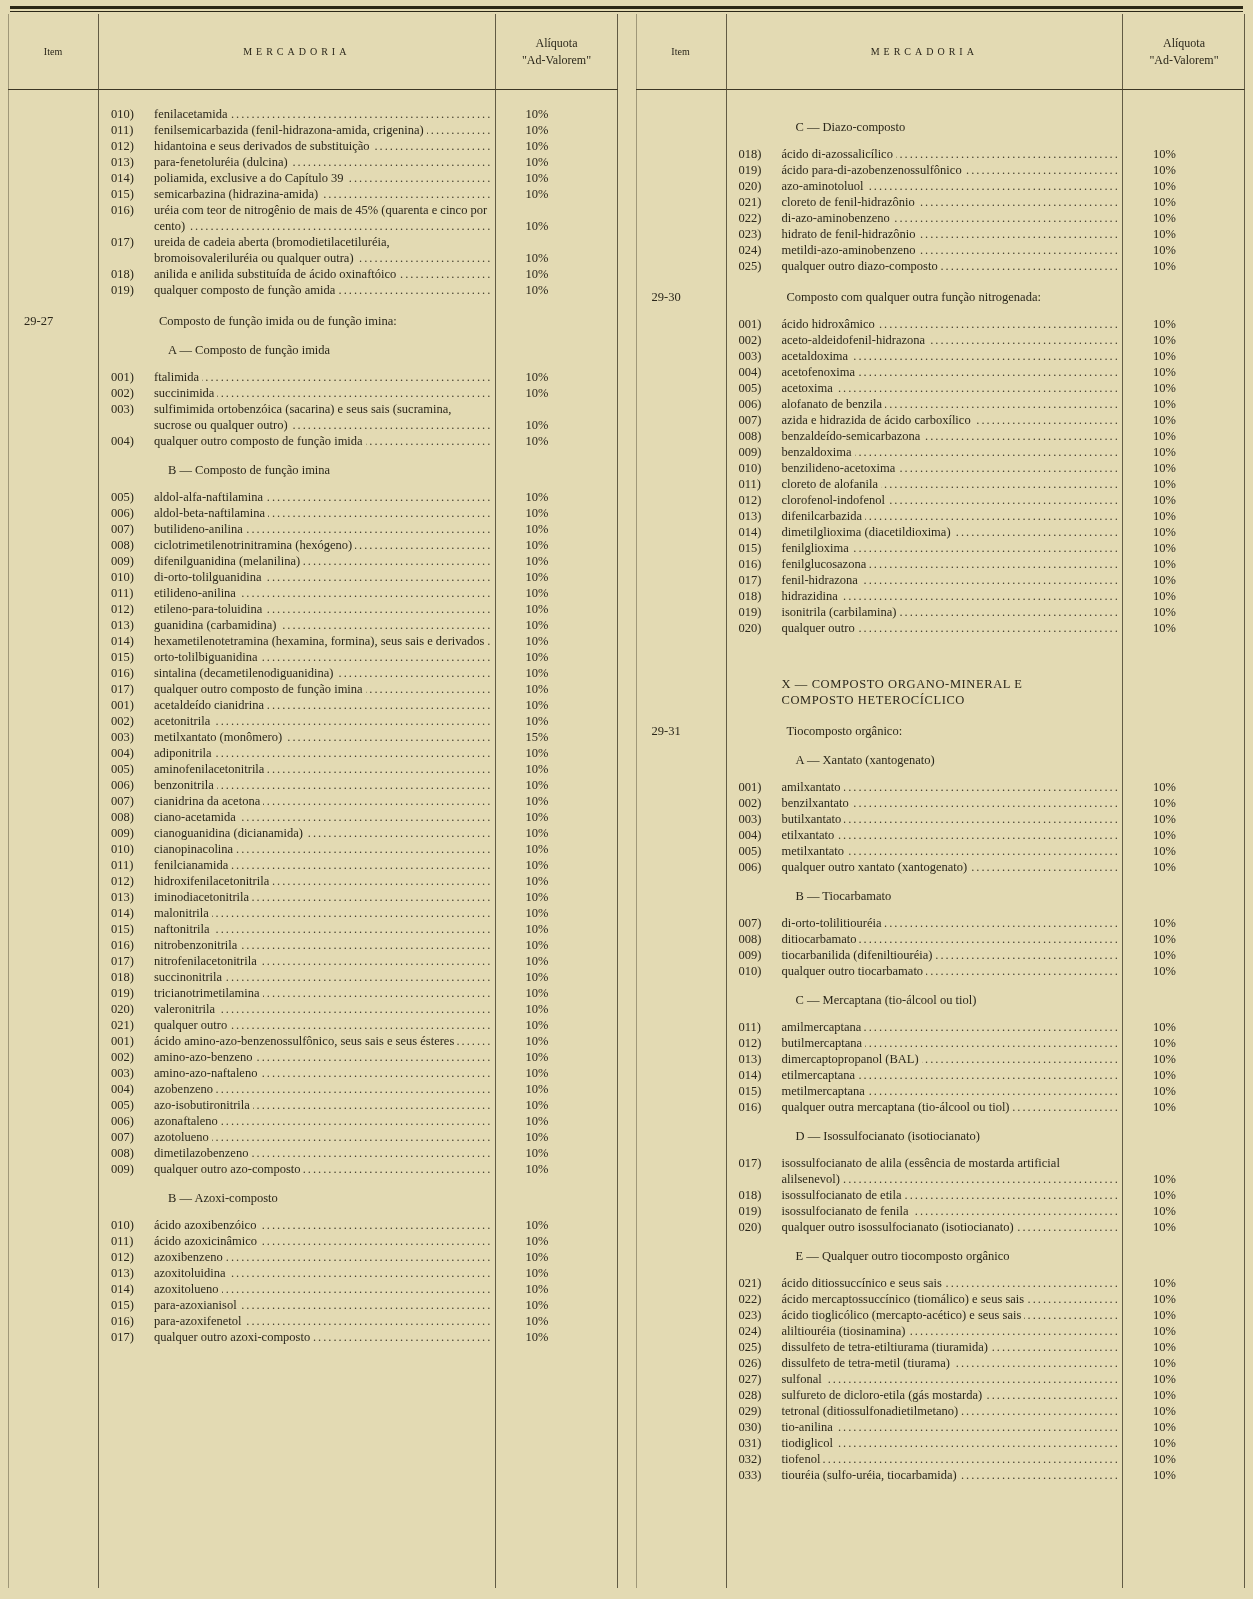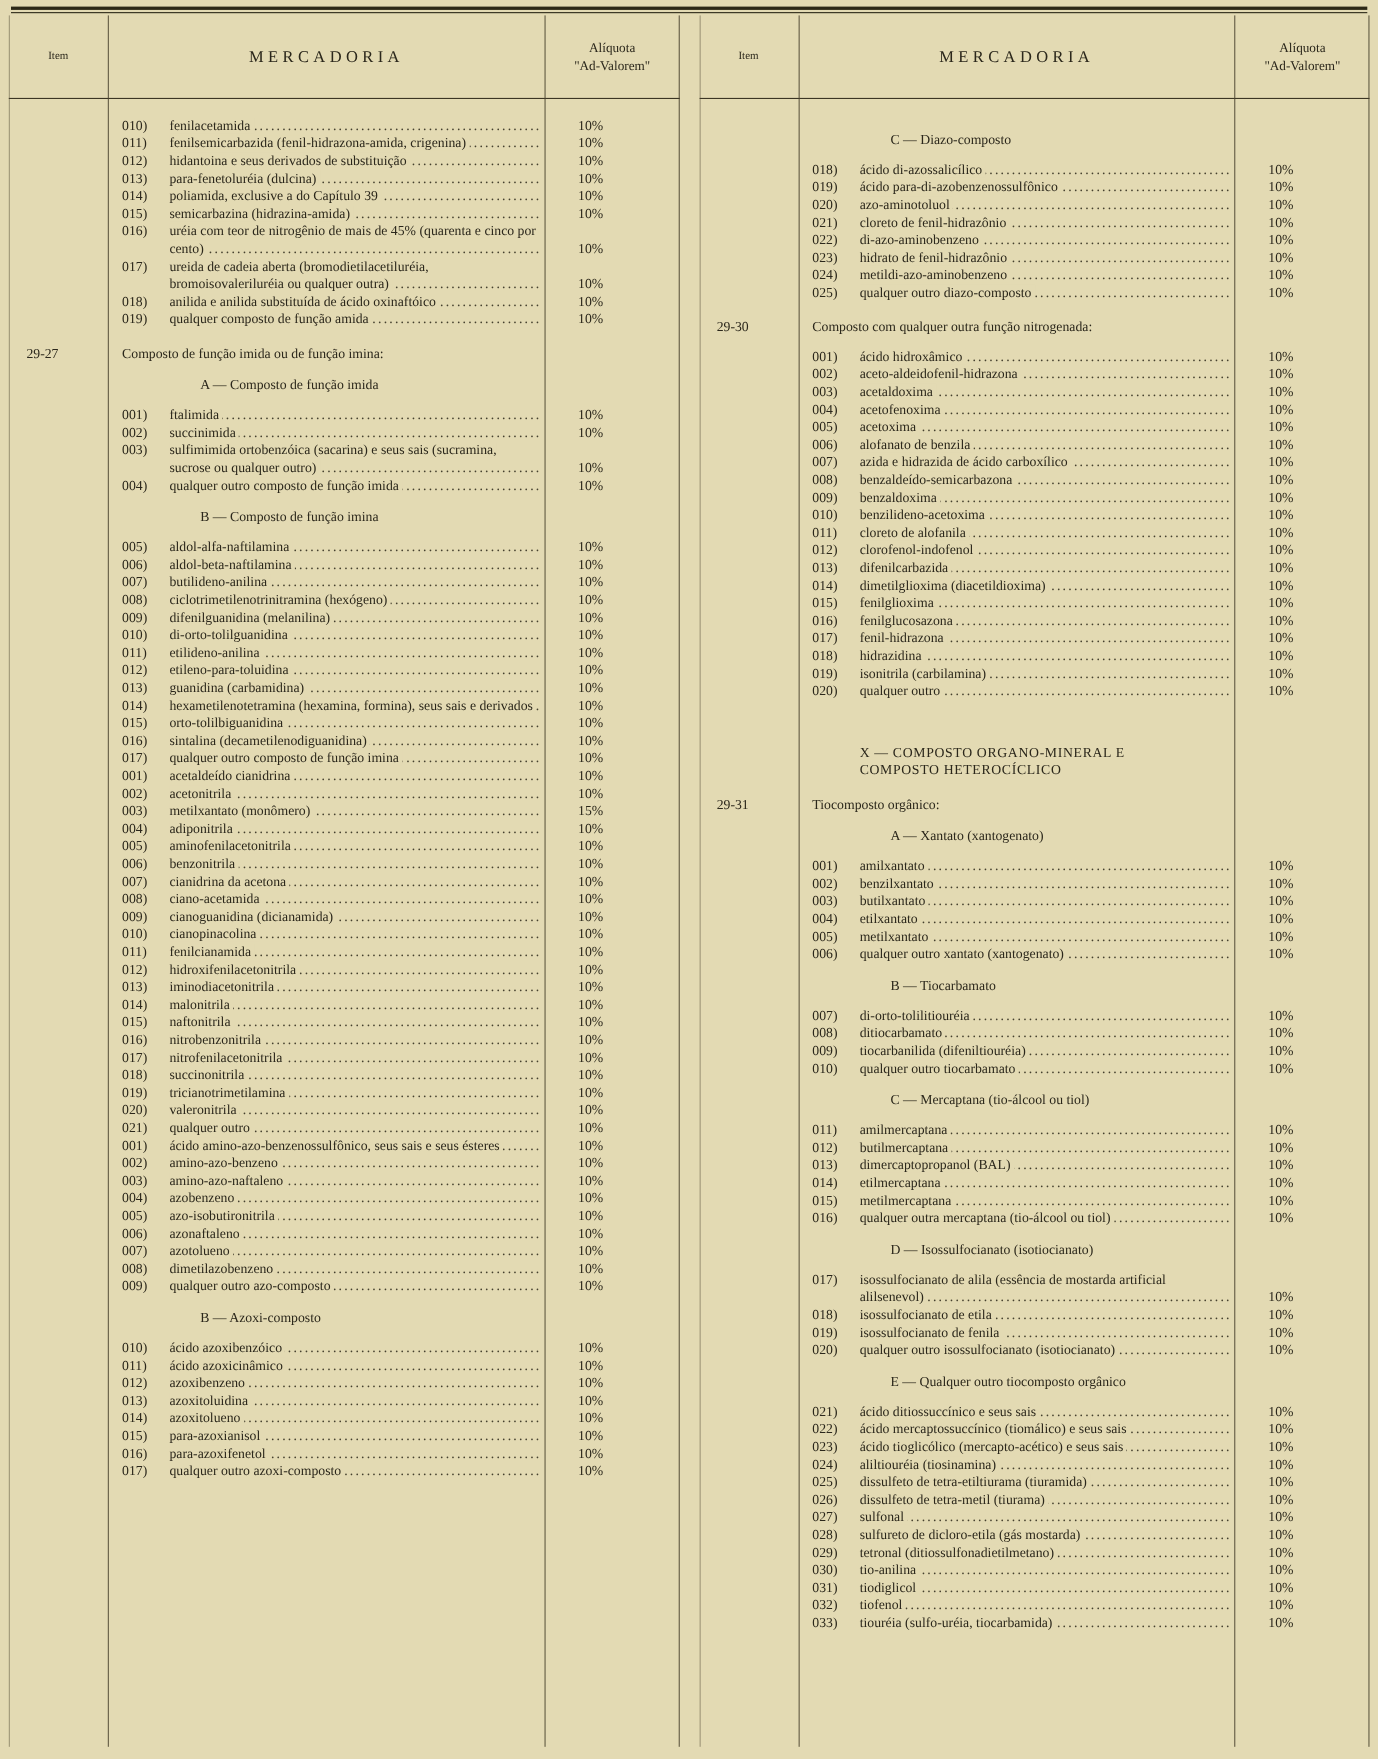--- a/index.html
+++ b/index.html
@@ -25,39 +25,39 @@
   .vl-0{left:0;opacity:.45;}
   .vl-1{left:90px;}
   .vl-2{right:122px;}
   .vl-3{right:0;}
   .thead{
     display:grid;grid-template-columns:90px 1fr 122px;
     height:76px;border-bottom:1.5px solid #3c3624;
     align-items:center;
   }
   .h-item{text-align:center;font-size:10px;}
-  .h-merc{text-align:center;font-size:15px;letter-spacing:4px;}
+  .h-merc{text-align:center;font-size:10px;letter-spacing:4px;}
   .h-rate{font-size:12px;text-align:center;line-height:17px;padding:0 2px;}
   .tbody{padding-top:16px;}
   .row{display:grid;grid-template-columns:90px 1fr 122px;align-items:stretch;}
   .c-item{padding-left:16px;}
   .c-merc{position:relative;padding-left:56px;padding-right:8px;}
   .code{position:absolute;left:13px;top:0;}
   .leader{
     position:absolute;left:56px;right:5px;bottom:0;
     overflow:hidden;white-space:nowrap;
     letter-spacing:2px;color:var(--dots);z-index:0;
   }
   .txt{position:relative;z-index:1;background:var(--paper);padding-right:3px;}
   .c-rate{padding-left:30px;display:flex;align-items:flex-end;}
   .rate{white-space:nowrap;}
   .sec{margin:15px 0 11px 0;}
   .sec-num{white-space:nowrap;}
-  .sec-title{padding-left:13px;}
-  .subrow{margin:13px 0 11px 14px;}
+  .sec-title{padding-left:13px;margin-left:48px;}
+  .subrow{margin:13px 0 11px 0;}
   .sub{padding-left:70px;padding-right:14px;}
   .xrow{margin:16px 0 12px 0;}
   .xhead{padding-right:46px;letter-spacing:.6px;margin-top:24px;}
 </style>
 </head>
 <body>
 
 <div class="page">
   <div class="toprule"></div>
   <div class="halves">

